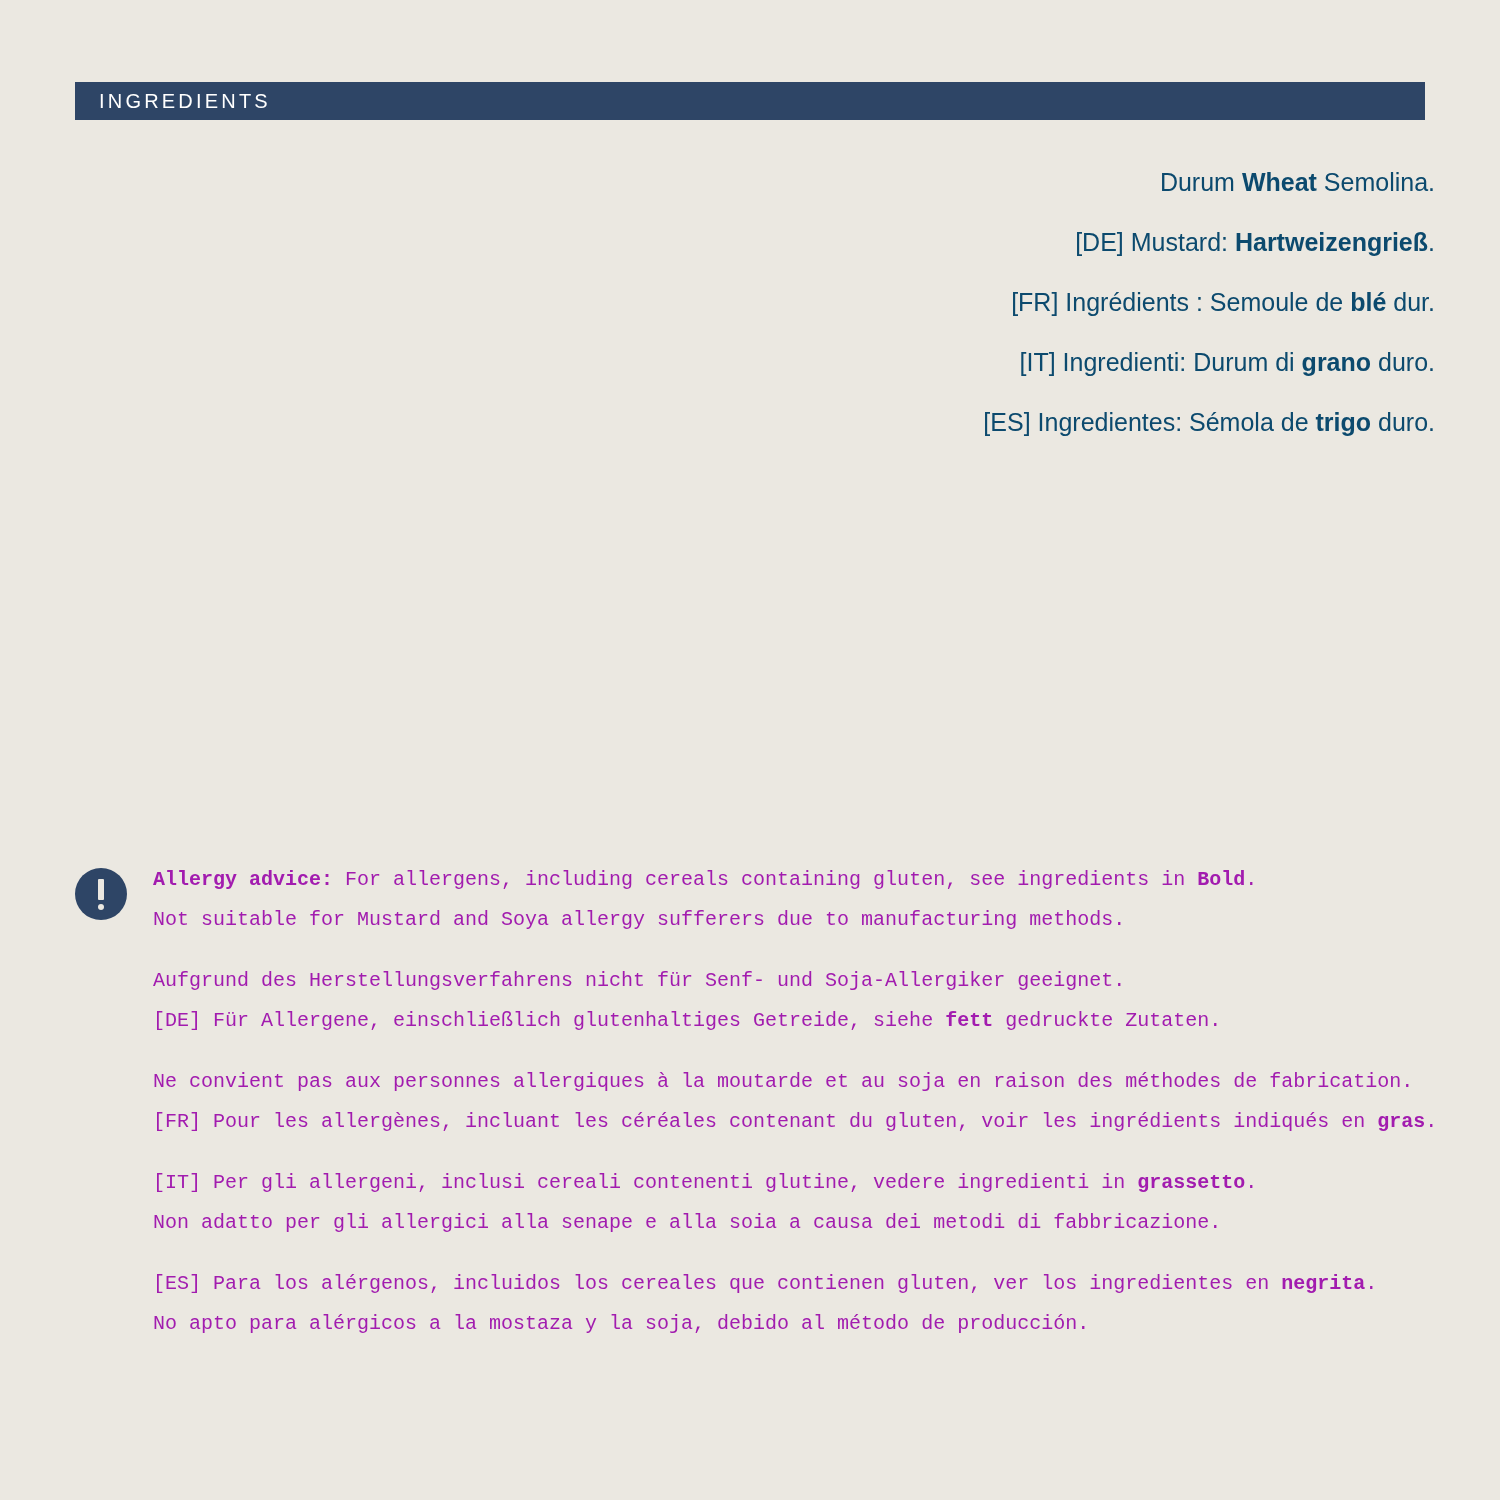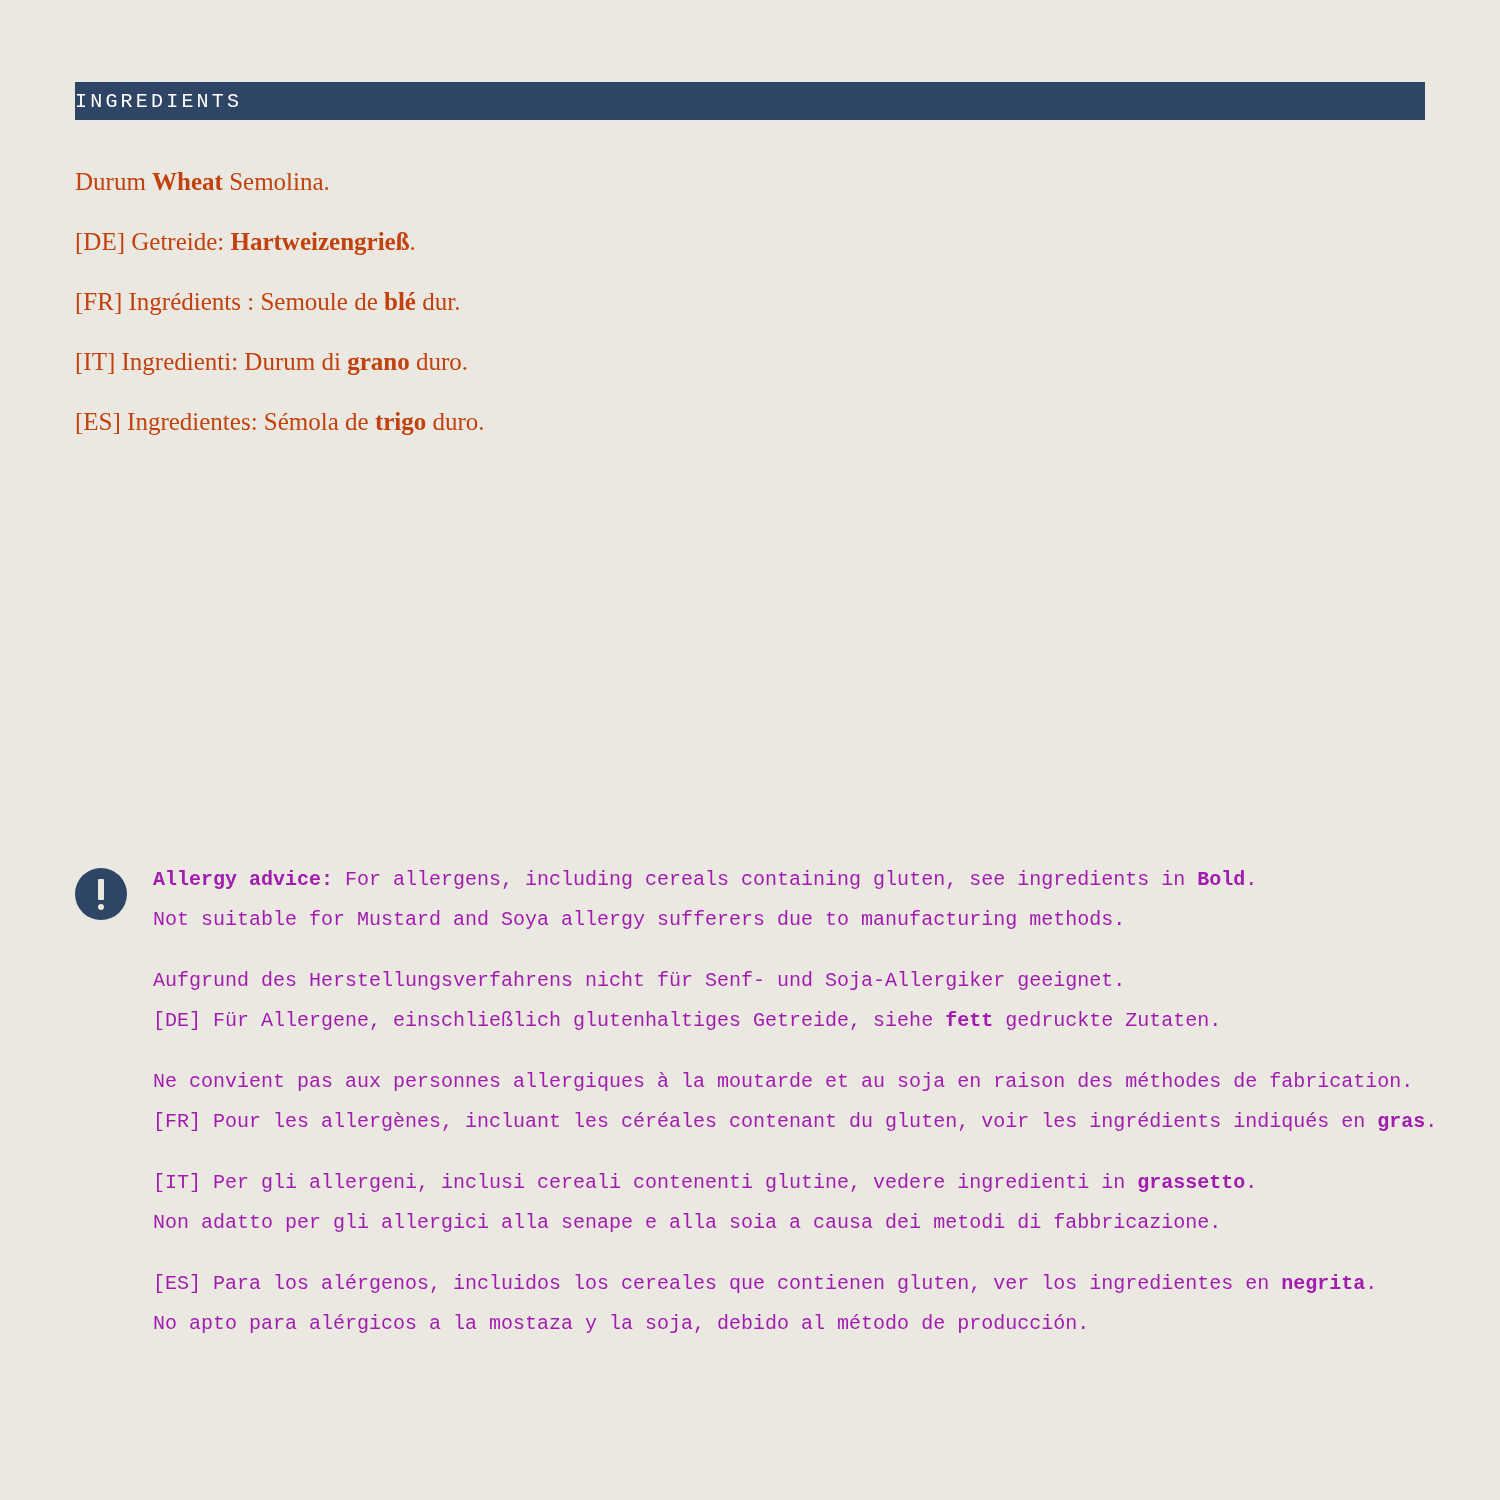--- a/index.html
+++ b/index.html
@@ -30,36 +30,38 @@
     height: 38px;
     background: #2e4566;
     display: flex;
     align-items: center;
   }
   .header-title {
     color: #ffffff;
     font-size: 20px;
     letter-spacing: 3.2px;
     font-weight: 500;
-    font-family: Liberation Mono, monospace;
+    padding-left: 24px;
+    font-family: Liberation Sans, sans-serif;
   }
 
   
   .ingredients {
     position: absolute;
     left: 75px;
     top: 152px;
     width: 1360px;
   }
   .ing-line {
     font-size: 25px;
     line-height: 60px;
-    color: #c2410c;
+    color: #0c4a6e;
     white-space: nowrap;
-    font-family: Liberation Serif, serif;
+    font-family: Liberation Sans, sans-serif;
+    text-align: right;
   }
   .ing-line b { font-weight: bold; }
 
   
   .allergy {
     position: absolute;
     left: 75px;
     top: 860px;
     width: 1370px;
     display: flex;
@@ -121,21 +123,21 @@
     <span class="header-title">INGREDIENTS</span>
   </div>
 
   <div class="ingredients">
 
     <div class="ing-line">
       <span>Durum </span><b>Wheat</b><span> Semolina.</span>
     </div>
 
     <div class="ing-line">
-      <span>[DE] Getreide: </span><b>Hartweizengrieß</b><span>.</span>
+      <span>[DE] Mustard: </span><b>Hartweizengrieß</b><span>.</span>
     </div>
 
     <div class="ing-line">
       <span>[FR] Ingrédients : Semoule de </span><b>blé</b><span> dur.</span>
     </div>
 
     <div class="ing-line">
       <span>[IT] Ingredienti: Durum di </span><b>grano</b><span> duro.</span>
     </div>
 

